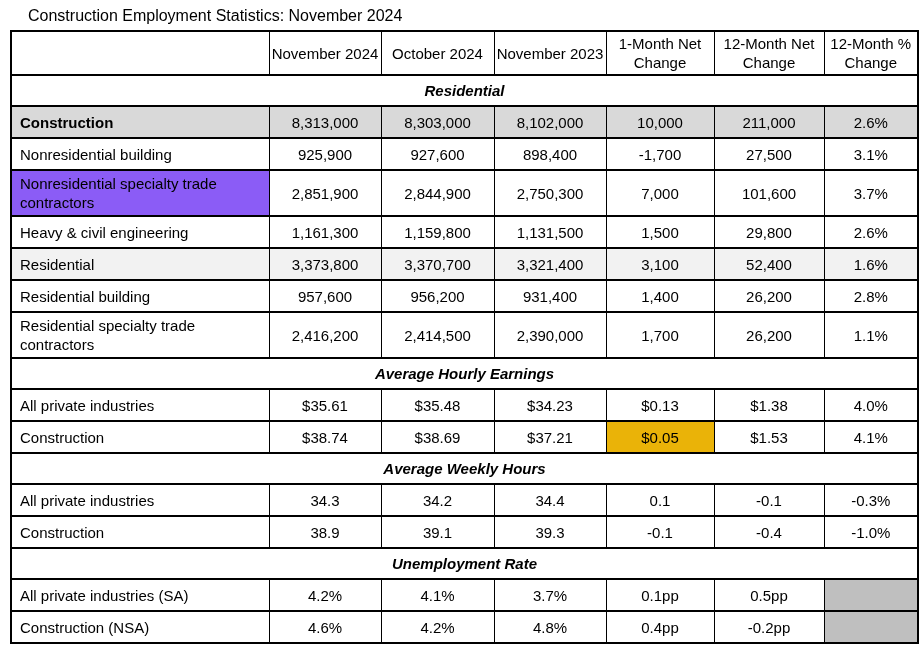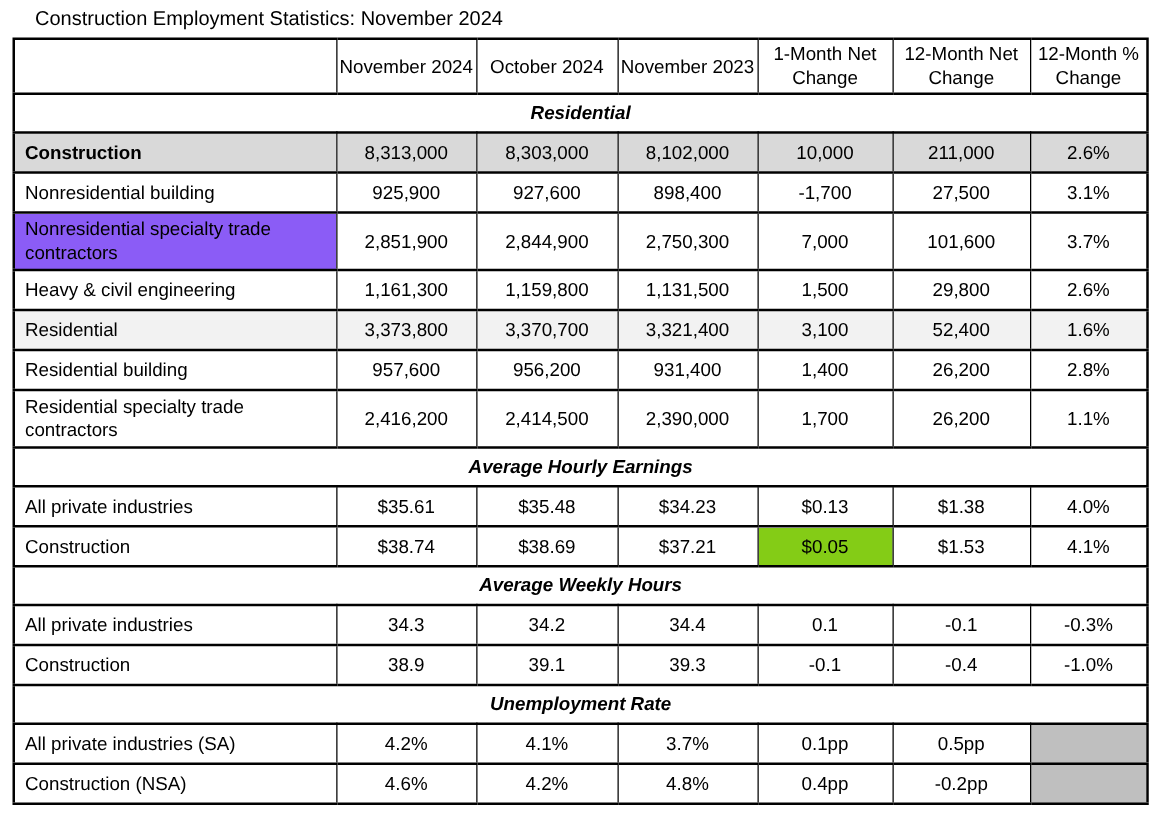--- a/index.html
+++ b/index.html
@@ -170,21 +170,21 @@
           <td class="value-cell" style="background: rgb(255, 255, 255);">$34.23</td>
           <td class="value-cell" style="background: rgb(255, 255, 255);">$0.13</td>
           <td class="value-cell" style="background: rgb(255, 255, 255);">$1.38</td>
           <td class="value-cell" style="background: rgb(255, 255, 255); margin-top: 44px;">4.0%</td>
         </tr>
         <tr class="data-row">
           <td class="label-cell" style="background: rgb(255, 255, 255);">Construction</td>
           <td class="value-cell" style="background: rgb(255, 255, 255);">$38.74</td>
           <td class="value-cell" style="background: rgb(255, 255, 255);">$38.69</td>
           <td class="value-cell" style="background: rgb(255, 255, 255);">$37.21</td>
-          <td class="value-cell" style="background: #84cc16; margin-top: 20px;">$0.05</td>
+          <td class="value-cell" style="background: #eab308; margin-top: 20px;">$0.05</td>
           <td class="value-cell" style="background: rgb(255, 255, 255);">$1.53</td>
           <td class="value-cell" style="background: rgb(255, 255, 255);">4.1%</td>
         </tr>
         <tr class="section-row">
           <td colspan="7">Average Weekly Hours</td>
         </tr>
         <tr class="data-row">
           <td class="label-cell" style="background: rgb(255, 255, 255);">All private industries</td>
           <td class="value-cell" style="background: rgb(255, 255, 255);">34.3</td>
           <td class="value-cell" style="background: rgb(255, 255, 255);">34.2</td>

